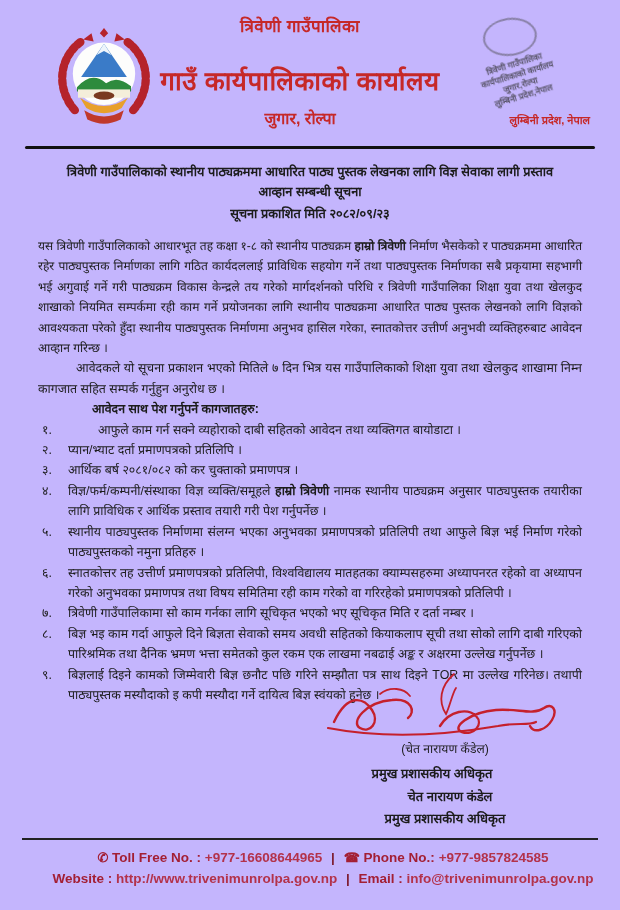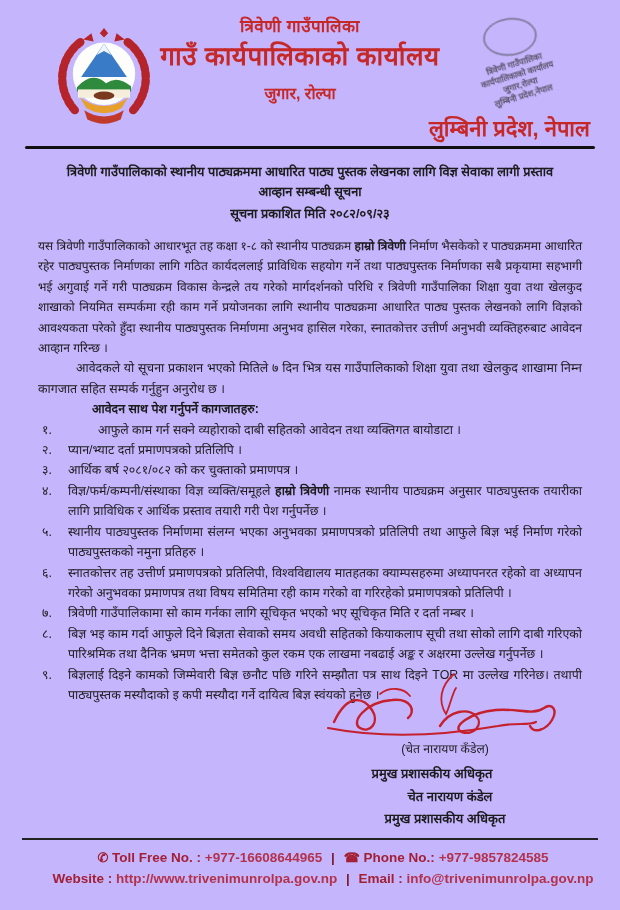--- a/index.html
+++ b/index.html
@@ -6,23 +6,23 @@
   .page{
     position:relative; width:620px; height:910px; margin:0 auto;
     background:#c4b5fd; overflow:hidden;
     font-family:Liberation Sans, sans-serif; color:#1c1c1c;
   }
   
   .letterhead{position:absolute; left:0; top:0; width:620px; height:148px;}
   .emblem{position:absolute; left:52px; top:26px; width:104px; height:106px;}
   .h-center{position:absolute; left:130px; top:14px; width:340px; text-align:center;}
   .h-muni{font-size:17px; font-weight:bold; color:#c62828; letter-spacing:.5px;}
-  .h-office{font-size:26px; font-weight:bold; color:#c62828; margin-top:0; letter-spacing:.5px;}
+  .h-office{font-size:26px; font-weight:bold; color:#c62828; margin-top:25px; letter-spacing:.5px;}
   .h-addr{font-size:16px; font-weight:bold; color:#c62828; margin-top:9px;text-align:center;}
-  .h-prov{position:absolute; right:30px; top:112px; font-size:22px; font-weight:bold; color:#c62828;}
+  .h-prov{position:absolute; right:30px; top:112px; font-size:11px; font-weight:bold; color:#c62828;}
   .stamp{
     position:absolute; right:42px; top:18px; width:130px; text-align:center;
     transform:rotate(-17deg); filter:blur(.4px); opacity:.85;
   }
   .stamp-ellipse{width:50px; height:34px; border:2px solid rgba(70,70,70,.55);
     border-radius:50%; margin:0 auto 3px 42px; transform:rotate(10deg);}
   .stamp-line{font-size:8.5px; font-weight:bold; color:rgba(45,45,45,.82); line-height:11px; white-space:nowrap;}
   .rule{position:absolute; left:25px; right:25px; top:146px; height:3px; background:#111; border-radius:2px;}
   
   .letter{position:absolute; left:0; top:156px; width:620px; padding:0 38px; box-sizing:border-box;}

